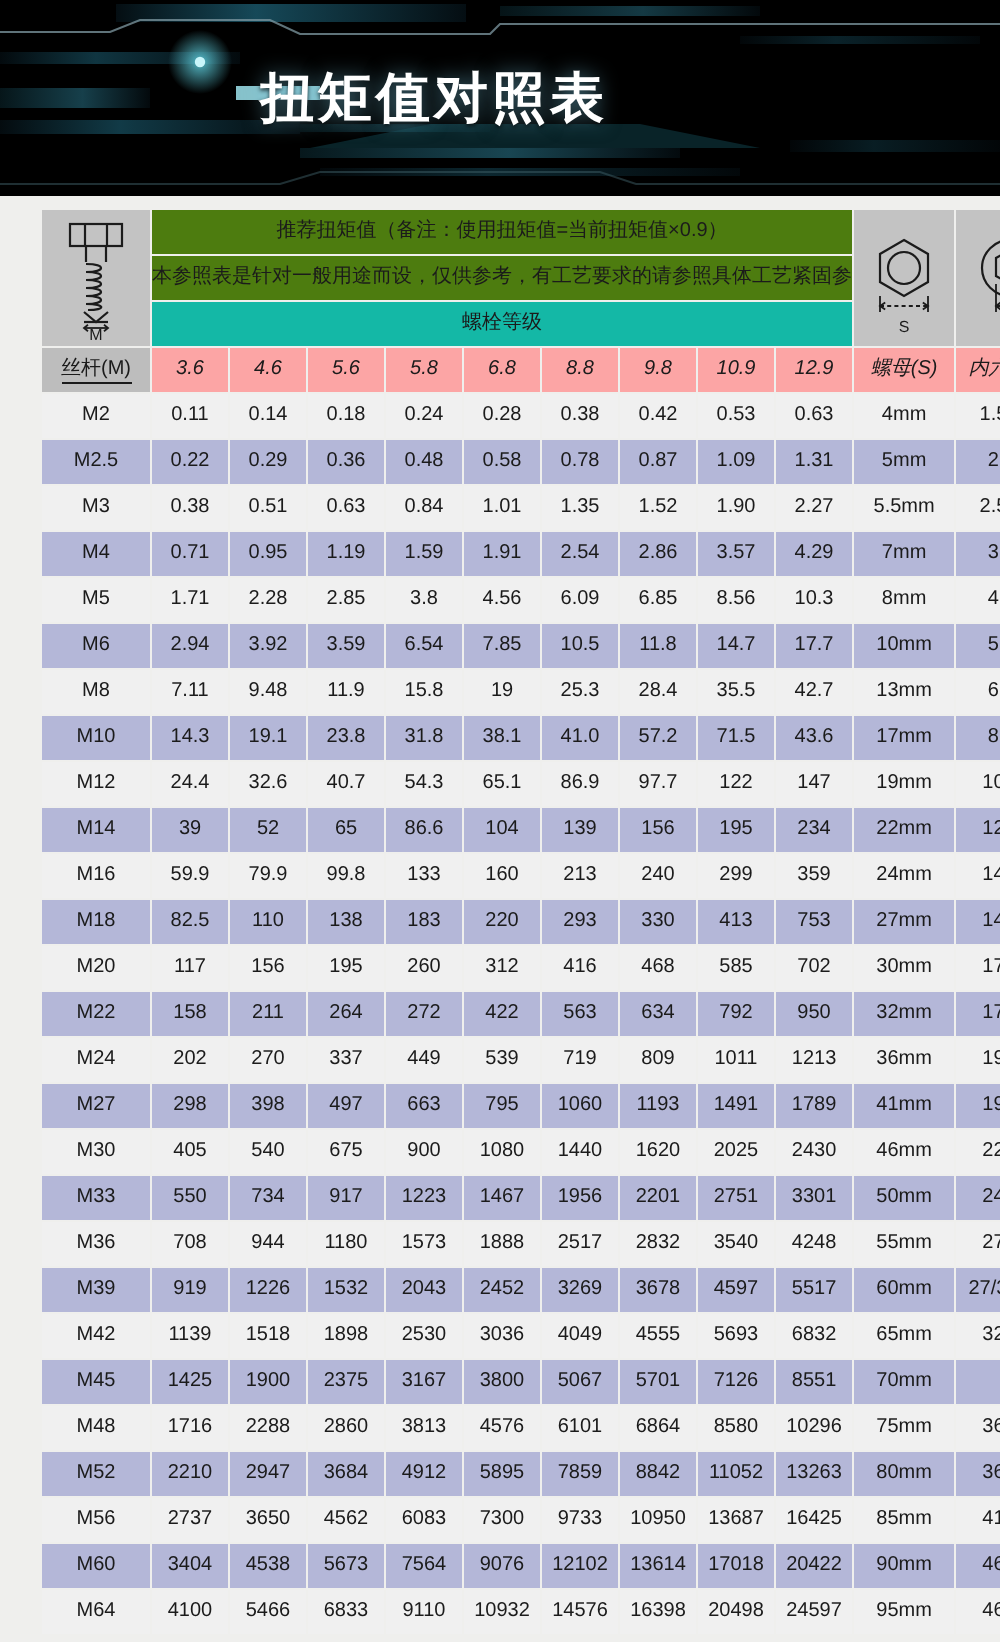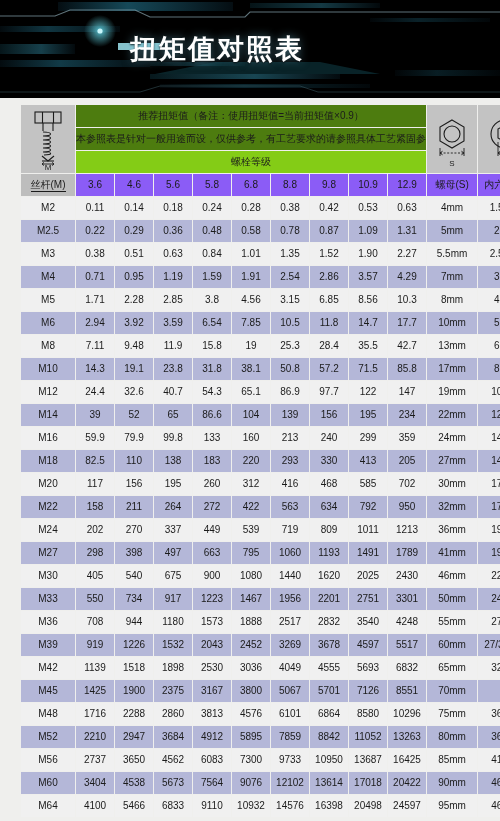--- a/index.html
+++ b/index.html
@@ -77,30 +77,31 @@
     background: #4d7c0f;
     font-size: 9px;
     color: #232323;
     height: 23px;
     line-height: 23px;
   }
   .hdr-note-2 {
     font-size: 8.2px;
   }
   .hdr-grade {
-    background: #84cc16;
+    background: #14b8a6;
     font-weight: bold;
     font-size: 10px;
   }
   .hdr-col {
-    background: #8b5cf6;
+    background: #fca5a5;
     font-weight: bold;
     font-size: 10.5px;
     height: 24px;
     line-height: 24px;
+    font-style: italic;
   }
   .hdr-col-first {
     background: #bdbdbd;
     font-weight: bold;
     font-size: 10px;
   }
   .hdr-col-first span {
     border-bottom: 1px solid #1b1b1b;
     padding-bottom: 1px;
   }
@@ -318,21 +319,21 @@
           <td>7mm</td>
           <td>3mm</td>
         </tr>
         <tr class="row-light">
           <td class="msize">M5</td>
           <td>1.71</td>
           <td>2.28</td>
           <td>2.85</td>
           <td>3.8</td>
           <td>4.56</td>
-          <td>3.15</td>
+          <td>6.09</td>
           <td>6.85</td>
           <td>8.56</td>
           <td>10.3</td>
           <td>8mm</td>
           <td>4mm</td>
         </tr>
         <tr class="row-dark">
           <td class="msize">M6</td>
           <td>2.94</td>
           <td>3.92</td>
@@ -360,24 +361,24 @@
           <td>13mm</td>
           <td>6mm</td>
         </tr>
         <tr class="row-dark">
           <td class="msize">M10</td>
           <td>14.3</td>
           <td>19.1</td>
           <td>23.8</td>
           <td>31.8</td>
           <td>38.1</td>
-          <td>50.8</td>
+          <td>41.0</td>
           <td>57.2</td>
           <td>71.5</td>
-          <td>85.8</td>
+          <td>43.6</td>
           <td>17mm</td>
           <td>8mm</td>
         </tr>
         <tr class="row-light">
           <td class="msize">M12</td>
           <td>24.4</td>
           <td>32.6</td>
           <td>40.7</td>
           <td>54.3</td>
           <td>65.1</td>
@@ -419,21 +420,21 @@
         <tr class="row-dark">
           <td class="msize">M18</td>
           <td>82.5</td>
           <td>110</td>
           <td>138</td>
           <td>183</td>
           <td>220</td>
           <td>293</td>
           <td>330</td>
           <td>413</td>
-          <td>205</td>
+          <td>753</td>
           <td>27mm</td>
           <td>14mm</td>
         </tr>
         <tr class="row-light">
           <td class="msize">M20</td>
           <td>117</td>
           <td>156</td>
           <td>195</td>
           <td>260</td>
           <td>312</td>

